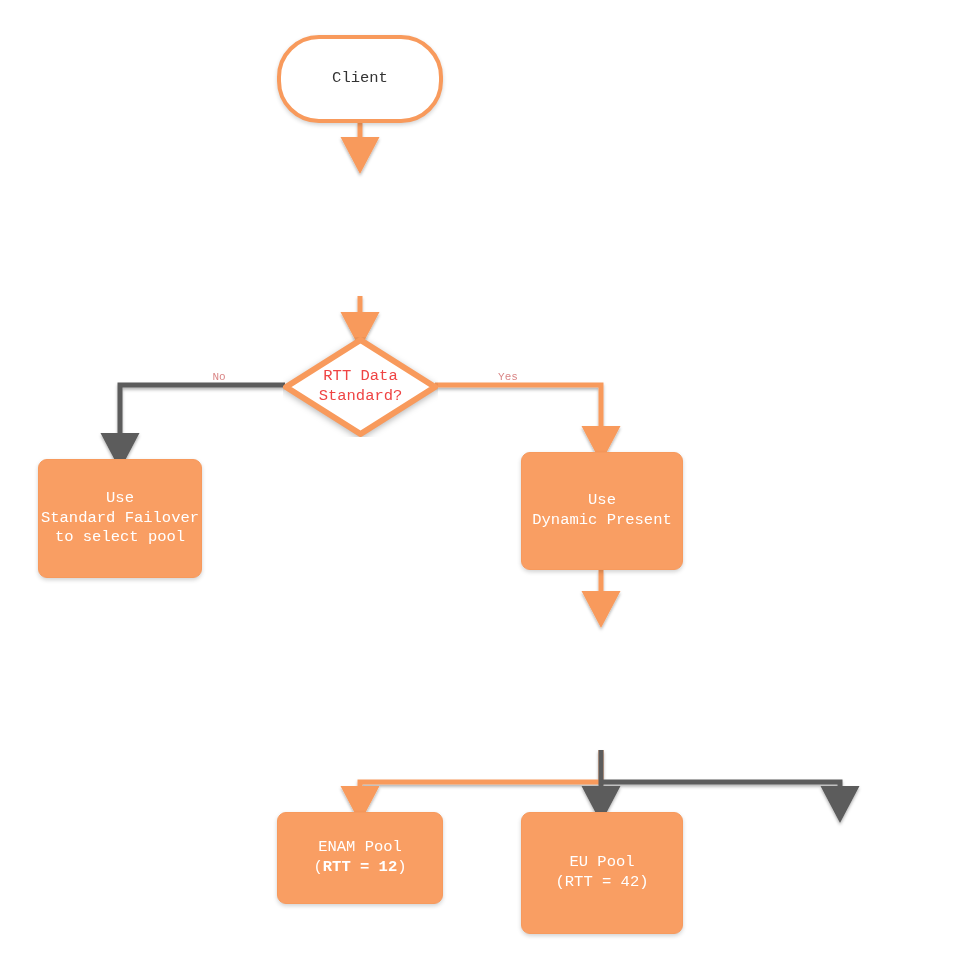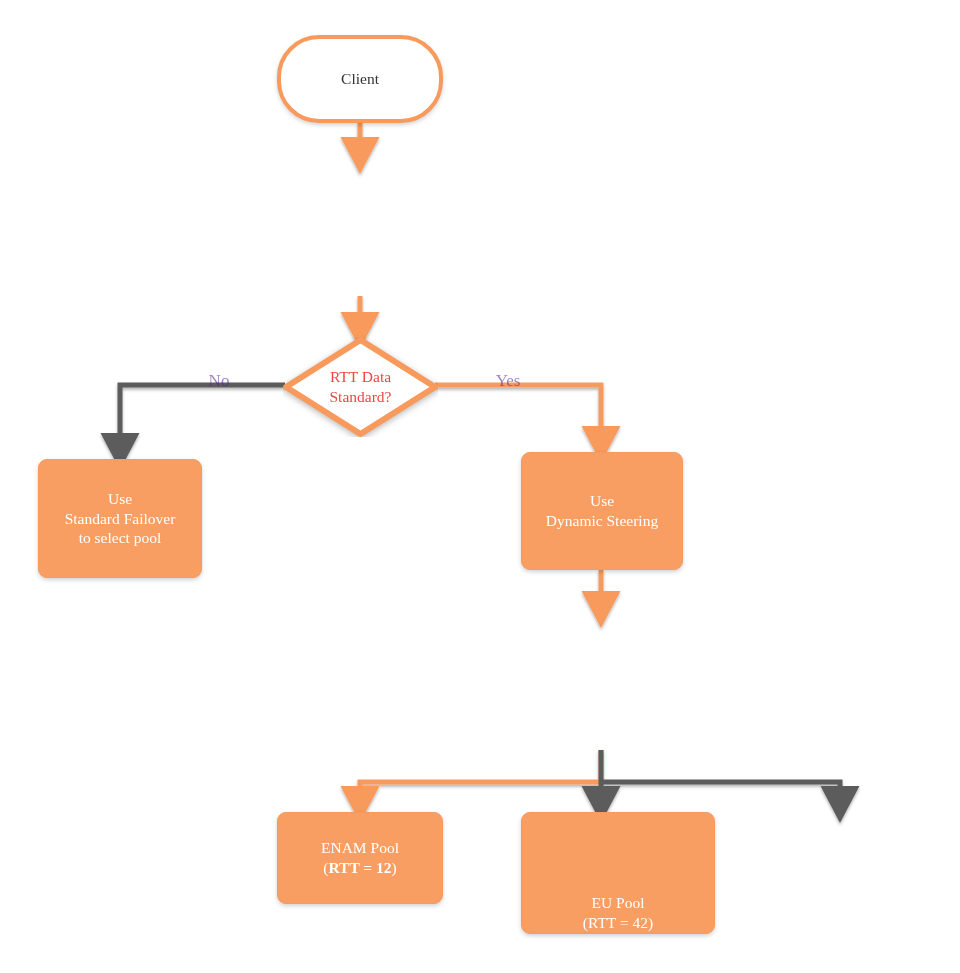--- a/index.html
+++ b/index.html
@@ -6,21 +6,21 @@
   html, body {
     margin: 0;
     padding: 0;
     background: #ffffff;
   }
   #canvas {
     position: relative;
     width: 960px;
     height: 973px;
     background: #ffffff;
-    font-family: Liberation Serif, serif;
+    font-family: Liberation Mono, monospace;
     overflow: hidden;
   }
   svg.edges {
     position: absolute;
     left: 0;
     top: 0;
     width: 960px;
     height: 973px;
   }
   .node {
@@ -65,22 +65,22 @@
     z-index: 2;
     color: #ef4444;
     font-size: 15.5px;
     line-height: 1.28;
     white-space: nowrap;
   }
   .bold { font-weight: bold; }
   .elabel {
     position: absolute;
     z-index: 4;
-    font-size: 17px;
-    color: #4c1d95;
+    font-size: 11px;
+    color: #b91c1c;
     background: rgba(255,255,255,0.0);
     padding: 0 2px;
     white-space: nowrap;
     text-align: center;
     opacity: 0.55;
   }
 </style>
 </head>
 <body>
 
@@ -138,33 +138,33 @@
     <div>
       <div>Use</div>
       <div>Standard Failover</div>
       <div>to select pool</div>
     </div>
   </div>
 
   <div class="node n-proc" style="left:521px; top:452px; width:162px; height:118px;">
     <div>
       <div>Use</div>
-      <div>Dynamic Steering</div>
+      <div>Dynamic Present</div>
     </div>
   </div>
 
 
   <div class="node n-proc" style="left:277px; top:812px; width:166px; height:92px;">
     <div>
       <div>ENAM Pool</div>
       <div><span>(</span><span class="bold">RTT = 12</span><span>)</span></div>
     </div>
   </div>
 
-  <div class="node n-proc" style="left:521px; top:812px; width:194px; height:122px;align-items:flex-end;">
+  <div class="node n-proc" style="left:521px; top:812px; width:162px; height:122px;">
     <div>
       <div>EU Pool</div>
       <div><span>(</span><span>RTT = 42</span><span>)</span></div>
     </div>
   </div>
 
 
   <div class="elabel" style="left:198px; top:371px; width:38px;">No</div>
   <div class="elabel" style="left:487px; top:371px; width:38px;">Yes</div>
 

